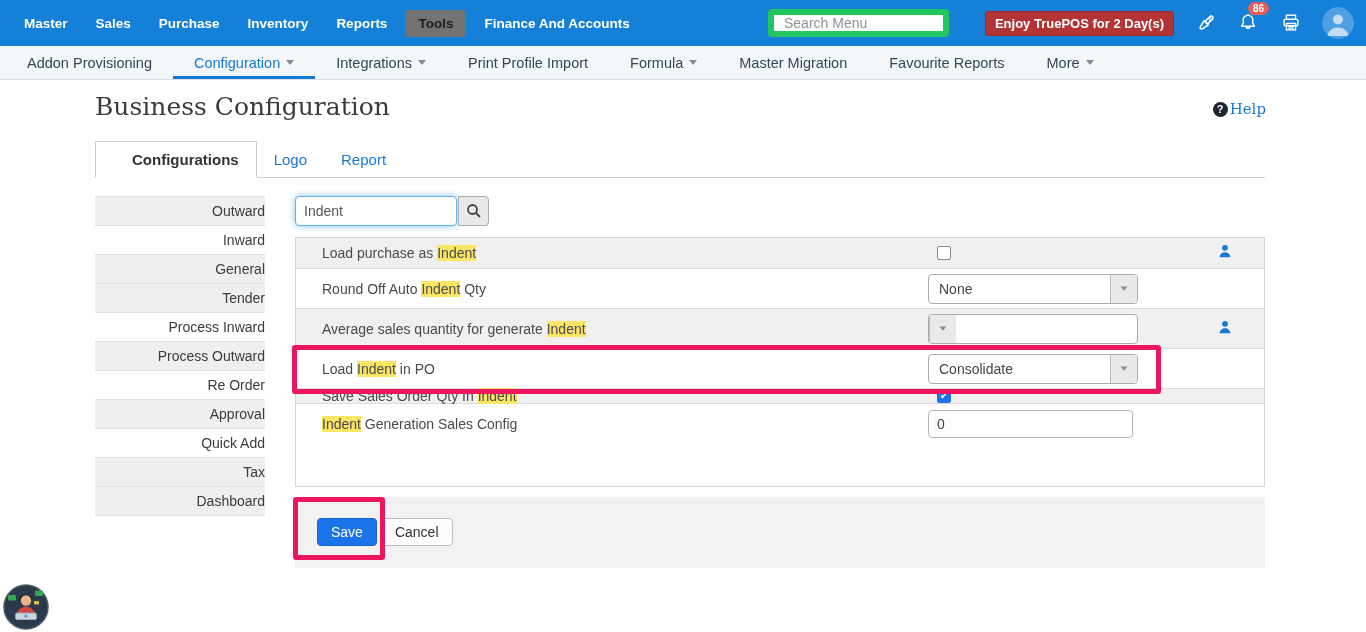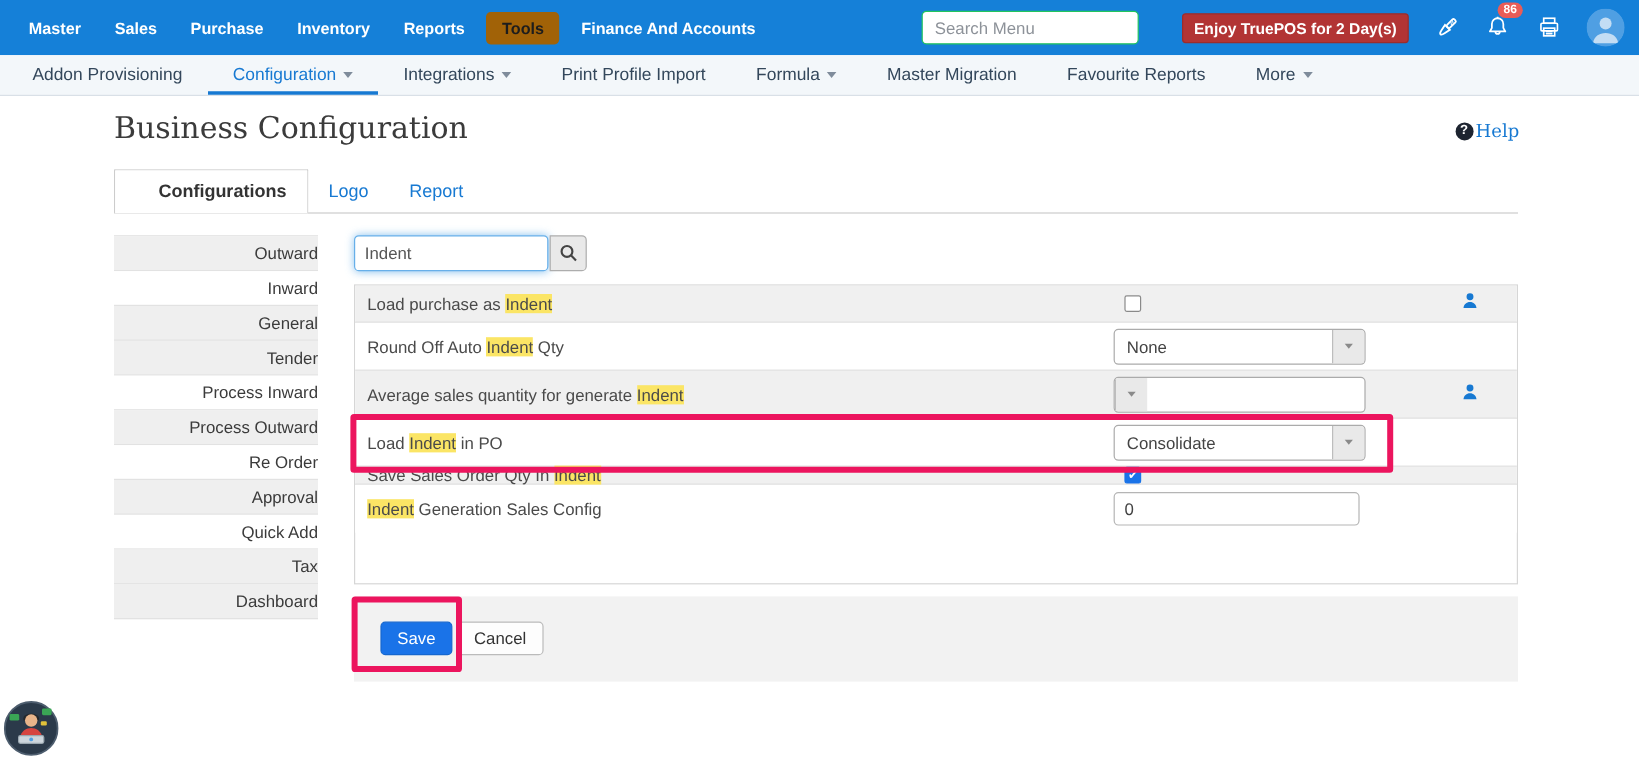--- a/index.html
+++ b/index.html
@@ -5,23 +5,23 @@
   * { margin:0; padding:0; box-sizing:border-box; }
   html,body { width:1366px; height:632px; background:#fff; overflow:hidden;
               font-family:"Liberation Sans", sans-serif; }
 
   
   .topbar { position:absolute; top:0; left:0; width:1366px; height:46px;
             background:#1580d8; display:flex; align-items:center; }
   .topnav { display:flex; align-items:center; margin-left:10px; }
   .topnav .item { color:#fff; font-weight:bold; font-size:13.5px; padding:6px 14px;
                   border-radius:4px; cursor:pointer; white-space:nowrap; }
-  .topnav .item.active { background:#a16207; color:#1d1d1d; padding:6px 13px; margin:0 4px; }
+  .topnav .item.active { background:#737373; color:#1d1d1d; padding:6px 13px; margin:0 4px; }
   .menu-search { position:absolute; left:768px; top:9px; width:181px; height:28px;
-                 border:1px solid #22c55e; border-radius:4px; padding:0 10px;
+                 border:6px solid #22c55e; border-radius:4px; padding:0 10px;
                  font-size:14px; color:#333; outline:none; }
   .menu-search::placeholder { color:#8d9299; }
   .top-right { position:absolute; right:12px; top:0; height:46px;
                display:flex; align-items:center; gap:19px; }
   .trial-badge { background:#b23434; border:1px solid #9b2c2c; color:#fff;
                  font-weight:bold; font-size:13px; padding:4px 9px; border-radius:3px;
                  white-space:nowrap; cursor:pointer; }
   .icon-btn { position:relative; width:24px; height:24px; display:flex;
               align-items:center; justify-content:center; cursor:pointer; }
   .notif-badge { position:absolute; top:-9px; left:12px; background:#e95c57; color:#fff;
@@ -74,21 +74,21 @@
   .search-btn { width:31px; height:30px; margin-left:1px; background:#e9e9e9;
                 border:1px solid #adadad; border-radius:0 4px 4px 0; cursor:pointer;
                 display:flex; align-items:center; justify-content:center; }
 
   .rows { position:relative; margin-top:11px; height:250px; background:#fff;
           border:1px solid #d6d6d6; }
   .row { position:relative; display:flex; align-items:center;
          border-bottom:1px solid #dcdcdc; background:#fff; }
   .row.alt { background:#f0f0f0; }
   .row.h31 { height:31px; } .row.h40 { height:40px; } .row.h30 { height:15px; }
-  .row-label { padding-left:10px; font-size:14px; color:#4a4a4a; }
+  .row-label { padding-left:10px; font-size:14px; color:#4a4a4a;margin-left:16px; }
   .hl { background:#fbe565; color:#4a4a4a; }
   .ctrl { position:absolute; left:637px; display:flex; align-items:center; }
   .user-ico { position:absolute; right:32px; top:50%; transform:translateY(-50%); }
 
   .checkbox { width:14px; height:14px; border:1px solid #8a8a8a; border-radius:2px;
               background:#fff; cursor:pointer; position:relative; }
   .checkbox.checked { background:#1a73e8; border-color:#1a73e8; }
   .checkbox.checked::after { content:"✔"; color:#fff; font-size:10px; position:absolute;
                              left:2px; top:0px; }
 

